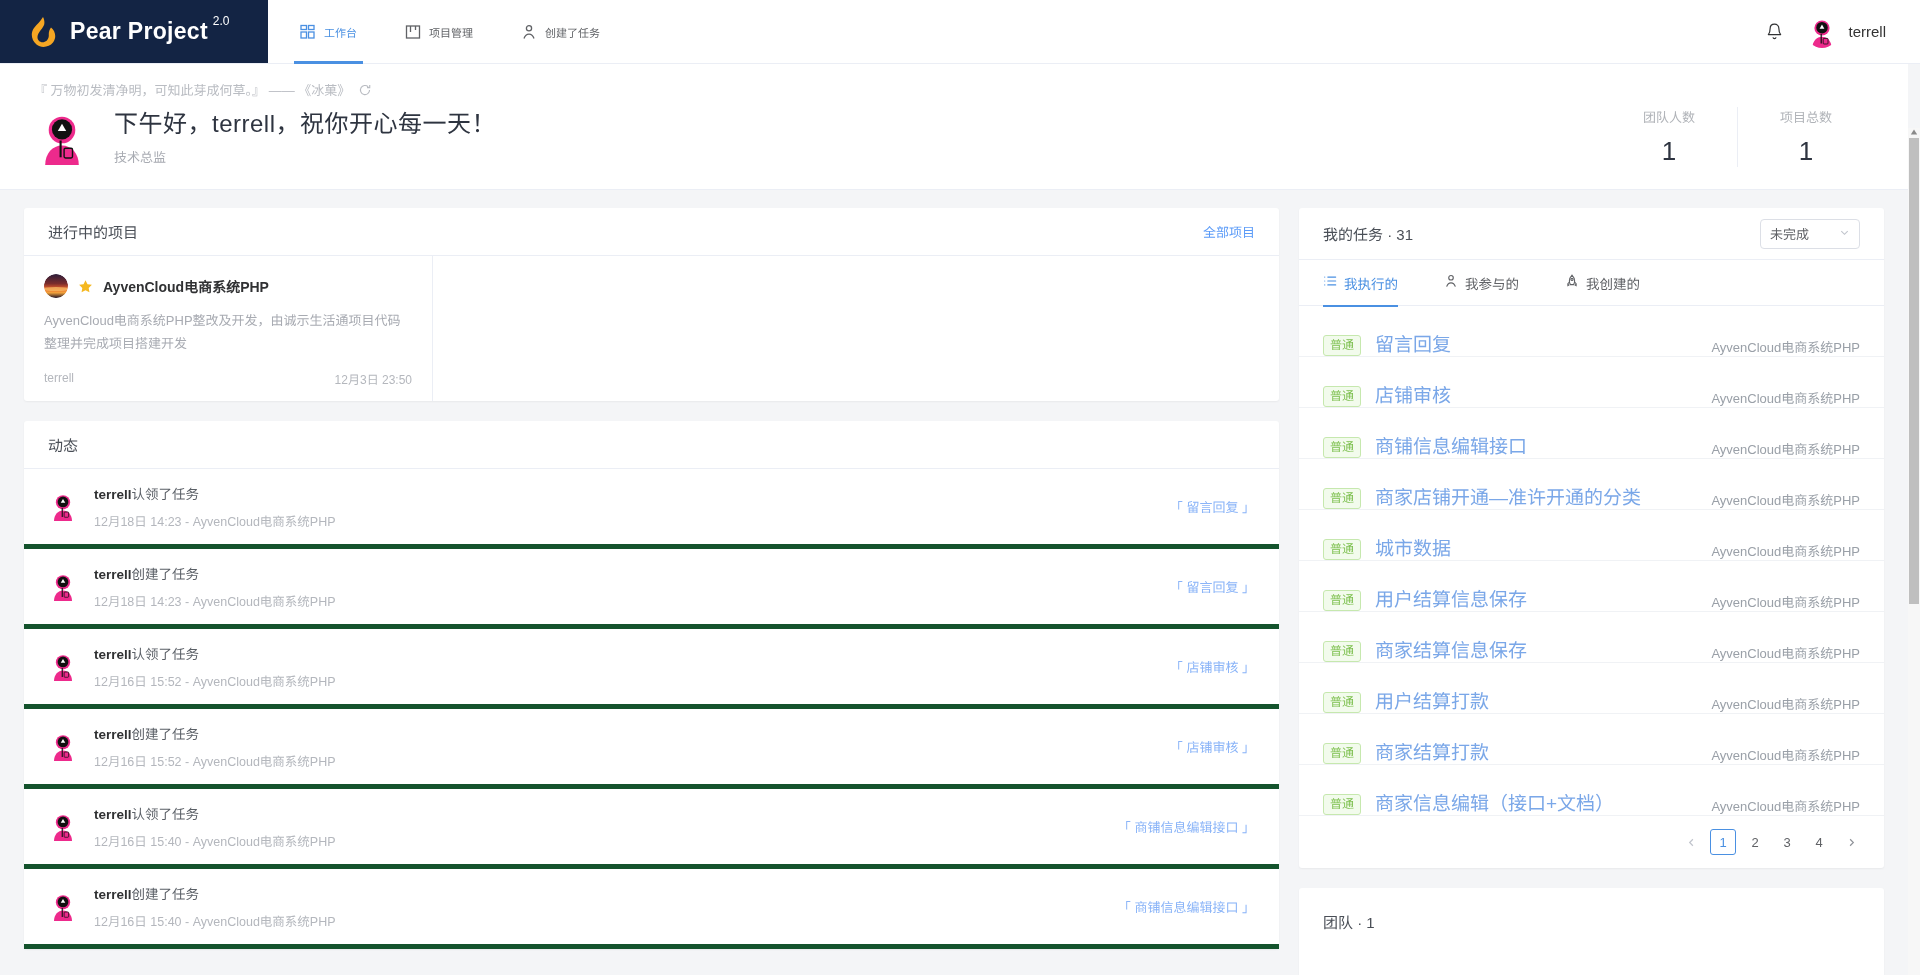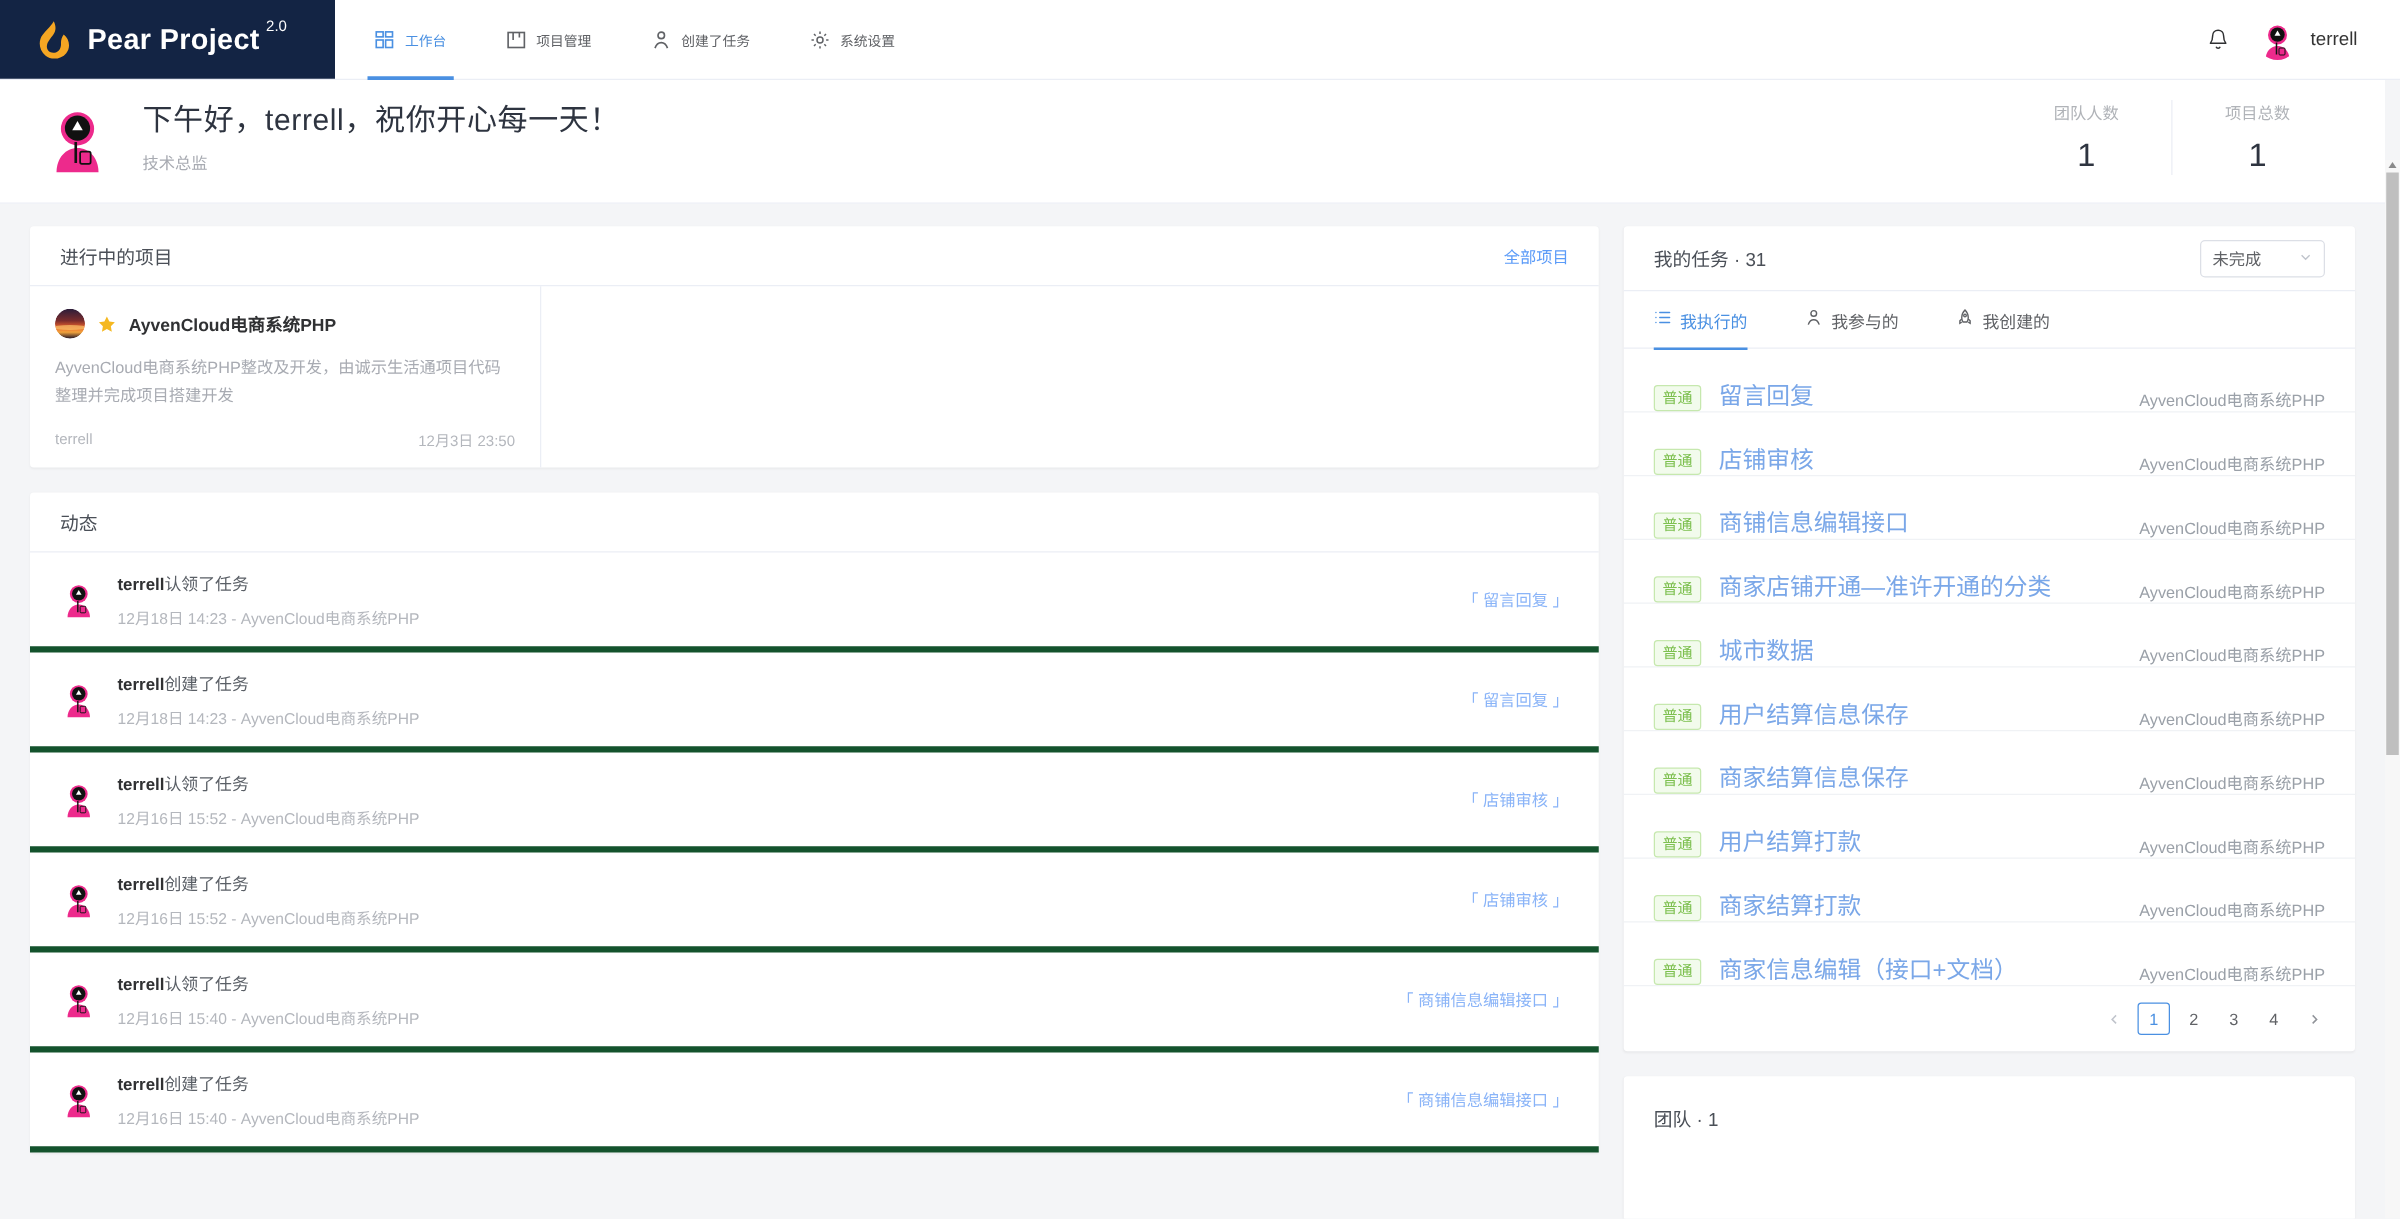--- a/index.html
+++ b/index.html
@@ -341,29 +341,20 @@
       <div class="navtab">
         <span class="nt-icon">
           <svg width="16" height="16" viewBox="0 0 16 16" fill="none" stroke="#606266" stroke-width="1.3">
             <circle cx="8" cy="4.3" r="2.6"></circle>
               <path d="M3 14.5c1-3 3-4.4 5-4.4s4 1.4 5 4.4"></path>
           </svg>
         </span>
         <span>创建了任务</span>
       </div>
 
-      <div class="navtab">
-        <span class="nt-icon">
-          <svg width="16" height="16" viewBox="0 0 16 16" fill="none" stroke="#606266" stroke-width="1.2">
-            <circle cx="8" cy="8" r="2.4"></circle>
-            <path d="M8 1.2v1.9M8 12.9v1.9M1.2 8h1.9M12.9 8h1.9M3.2 3.2l1.35 1.35M11.45 11.45l1.35 1.35M12.8 3.2l-1.35 1.35M4.55 11.45L3.2 12.8"></path>
-          </svg>
-        </span>
-        <span>系统设置</span>
-      </div>
 
     </div>
 
     <div class="nav-right">
       <span class="bell-btn">
         <svg width="19" height="20" viewBox="0 0 20 21" fill="none" stroke="#303133" stroke-width="1.25" stroke-linejoin="round">
           <path d="M10 2.2c-2.7 0-4.6 2-4.6 4.7 0 4.2-1.3 5.6-1.9 6.3h13c-.6-.7-1.9-2.1-1.9-6.3 0-2.7-1.9-4.7-4.6-4.7Z"></path>
           <path d="M8.3 16.2a1.8 1.8 0 0 0 3.4 0"></path>
         </svg>
       </span>
@@ -379,20 +370,29 @@
         </svg>
         <span class="username">terrell</span>
       </div>
     </div>
   </div>
 
   <div class="scrollarea">
     <div class="scroll-inner">
 
       <div class="greetbar">
+        <div class="quote">
+          <span>『 万物初发清净明，可知此芽成何草。』 —— 《冰菓》</span>
+          <span class="refresh-ico">
+            <svg width="14" height="14" viewBox="0 0 16 16" fill="none" stroke="#b9bcc2" stroke-width="1.3">
+              <path d="M13.2 8a5.2 5.2 0 1 1-1.6-3.7"></path>
+                <path d="M13.4 2.2v3.1h-3.1"></path>
+            </svg>
+          </span>
+        </div>
 
         <div class="greetrow">
           <svg class="greet-avatar" viewBox="0 0 40 40">
             <path d="M8 40c0-8.5 5.4-14 12-14s12 5.5 12 14z" fill="#ED2A8C"></path>
             <circle cx="20" cy="15" r="9.5" fill="#ED2A8C"></circle>
             <circle cx="20" cy="14.6" r="7.2" fill="#111111"></circle>
             <path d="M20 10.6l3 5.2h-6z" fill="#ffffff"></path>
             <rect x="21.5" y="28" width="6" height="7" rx="1" fill="#ED2A8C" stroke="#111" stroke-width="1"></rect>
             <path d="M19 22.5v12" stroke="#111" stroke-width="1.5"></path>
           </svg>

